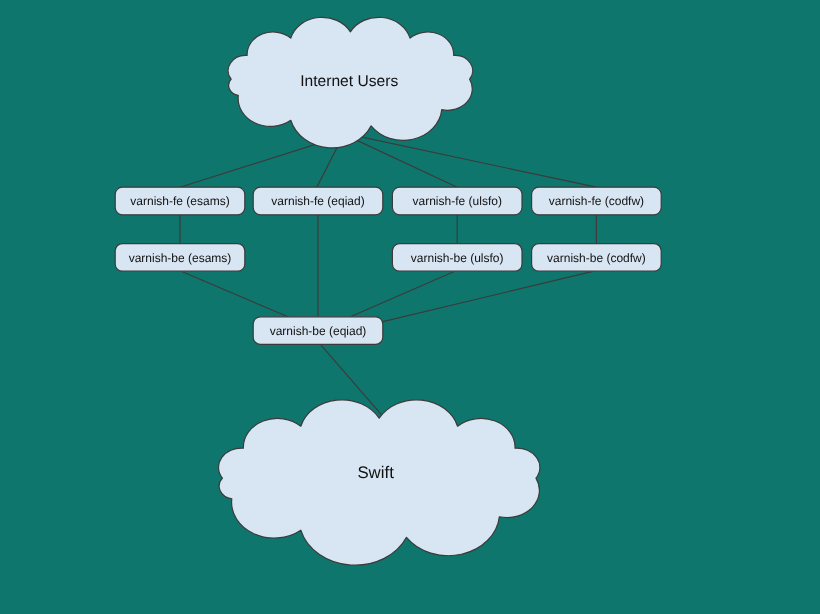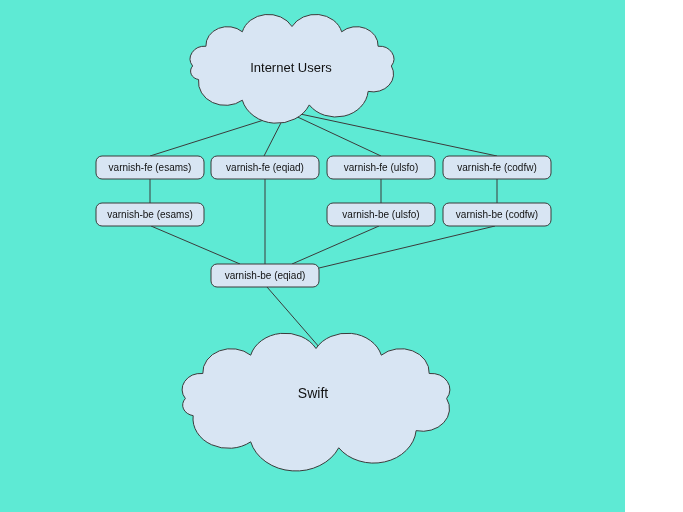--- a/index.html
+++ b/index.html
@@ -3,23 +3,23 @@
 <meta charset="utf-8">
 <style>
   html, body {
     margin: 0;
     padding: 0;
     background: #ffffff;
     font-family: "Liberation Sans", sans-serif;
   }
   .canvas {
     position: relative;
-    width: 625px;
+    width: 683px;
     height: 512px;
-    background: #5eead4;
+    background: #0f766e;
     overflow: hidden;
   }
   svg { display: block; }
   .shape {
     stroke: #3b3b3b;
     stroke-width: 1;
   }
   .cloud-path {
     stroke: #3b3b3b;
     stroke-width: 1;

